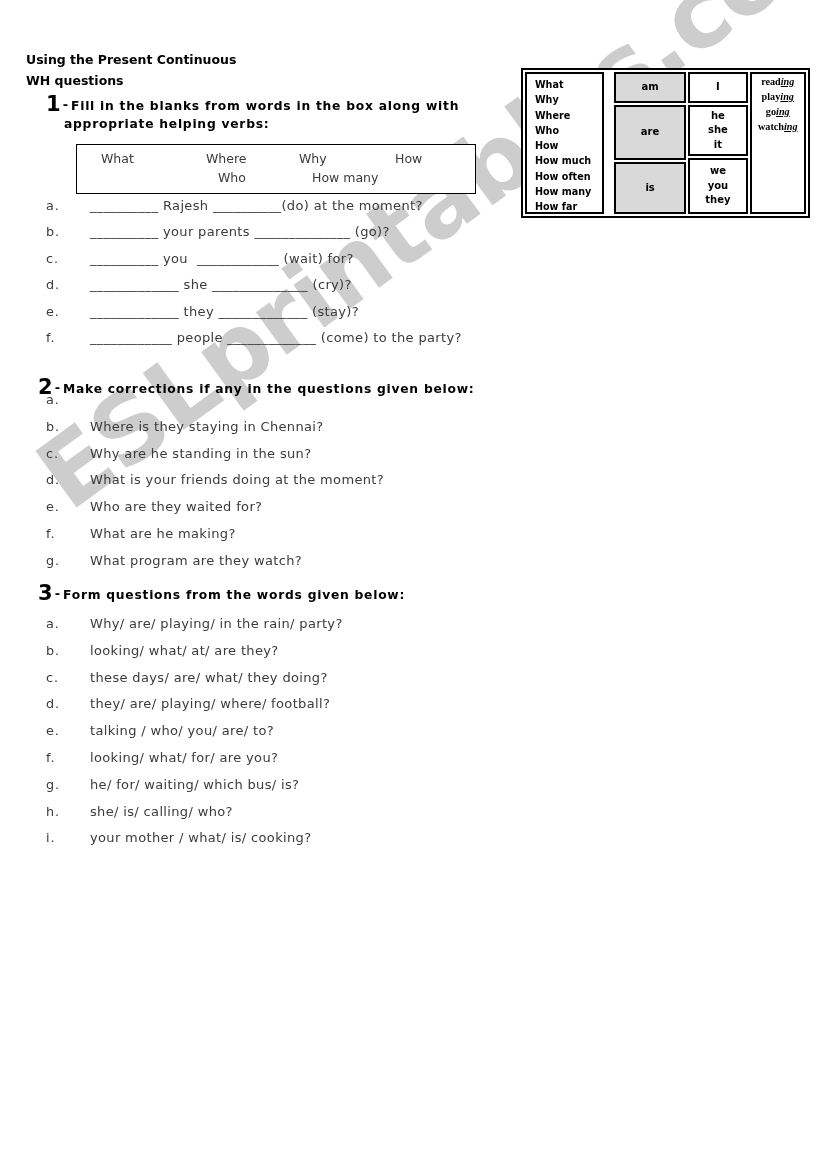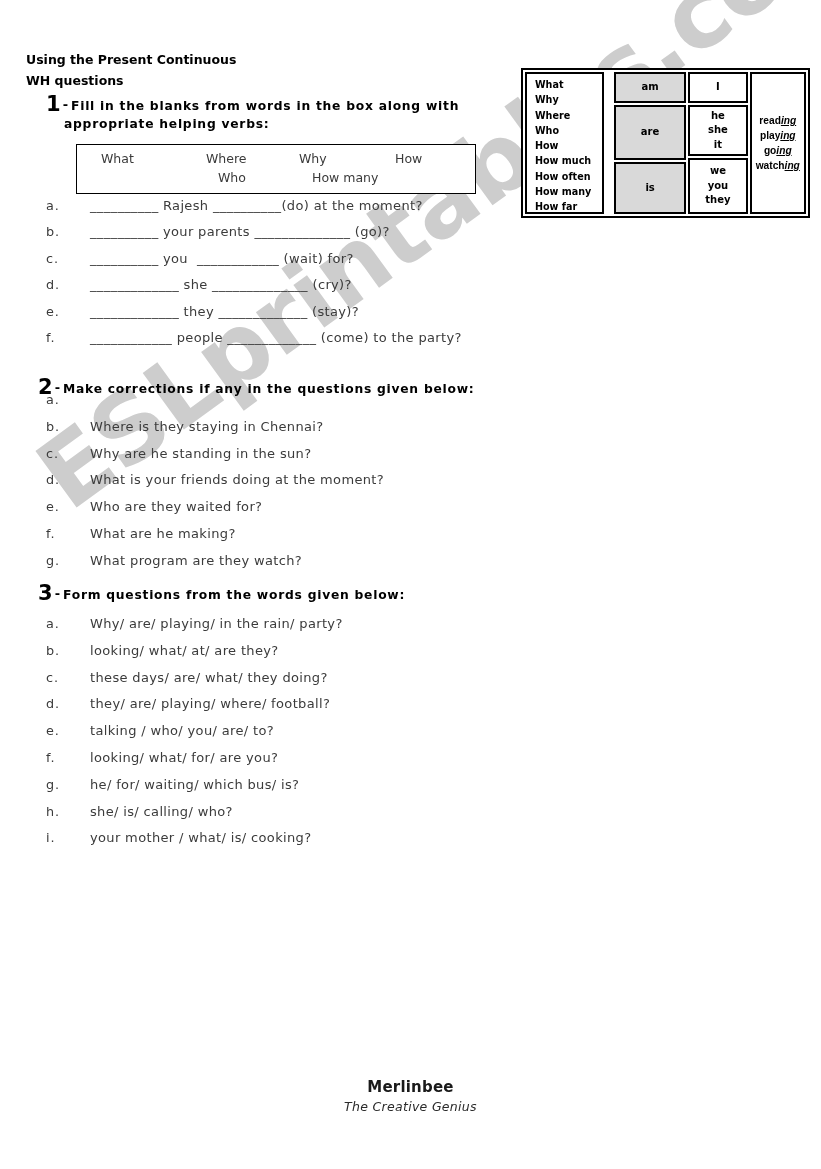--- a/index.html
+++ b/index.html
@@ -199,23 +199,22 @@
   #gt-col-pron {
     width: 62px;
     margin-left: 2px;
   }
   #gt-col-ing {
     width: 59px;
     margin-left: 2px;
     border: 2px solid #000;
     display: flex;
     align-items: center;
-    justify-content: center;
     background: #fff;
-    font-family: Liberation Sans, sans-serif;
+    font-family: Liberation Serif, serif;
     font-weight: bold;
     font-size: 10.2px;
     line-height: 15px;
     text-align: center;
   }
   .gcell {
     border: 2px solid #000;
     box-sizing: border-box;
     display: flex;
     align-items: center;
@@ -433,18 +432,14 @@
     <div class="qrow">
         <span class="qlabel">h.</span>
         <span class="qtext">she/ is/ calling/ who?</span>
       </div>
     <div class="qrow">
         <span class="qlabel">i.</span>
         <span class="qtext">your mother / what/ is/ cooking?</span>
       </div>
   </div>
 
-  <div id="footer">
-    <div id="footer-name">Merlinbee</div>
-    <div id="footer-tag">The Creative Genius</div>
-  </div>
 
 </div>
 
 </body></html>

